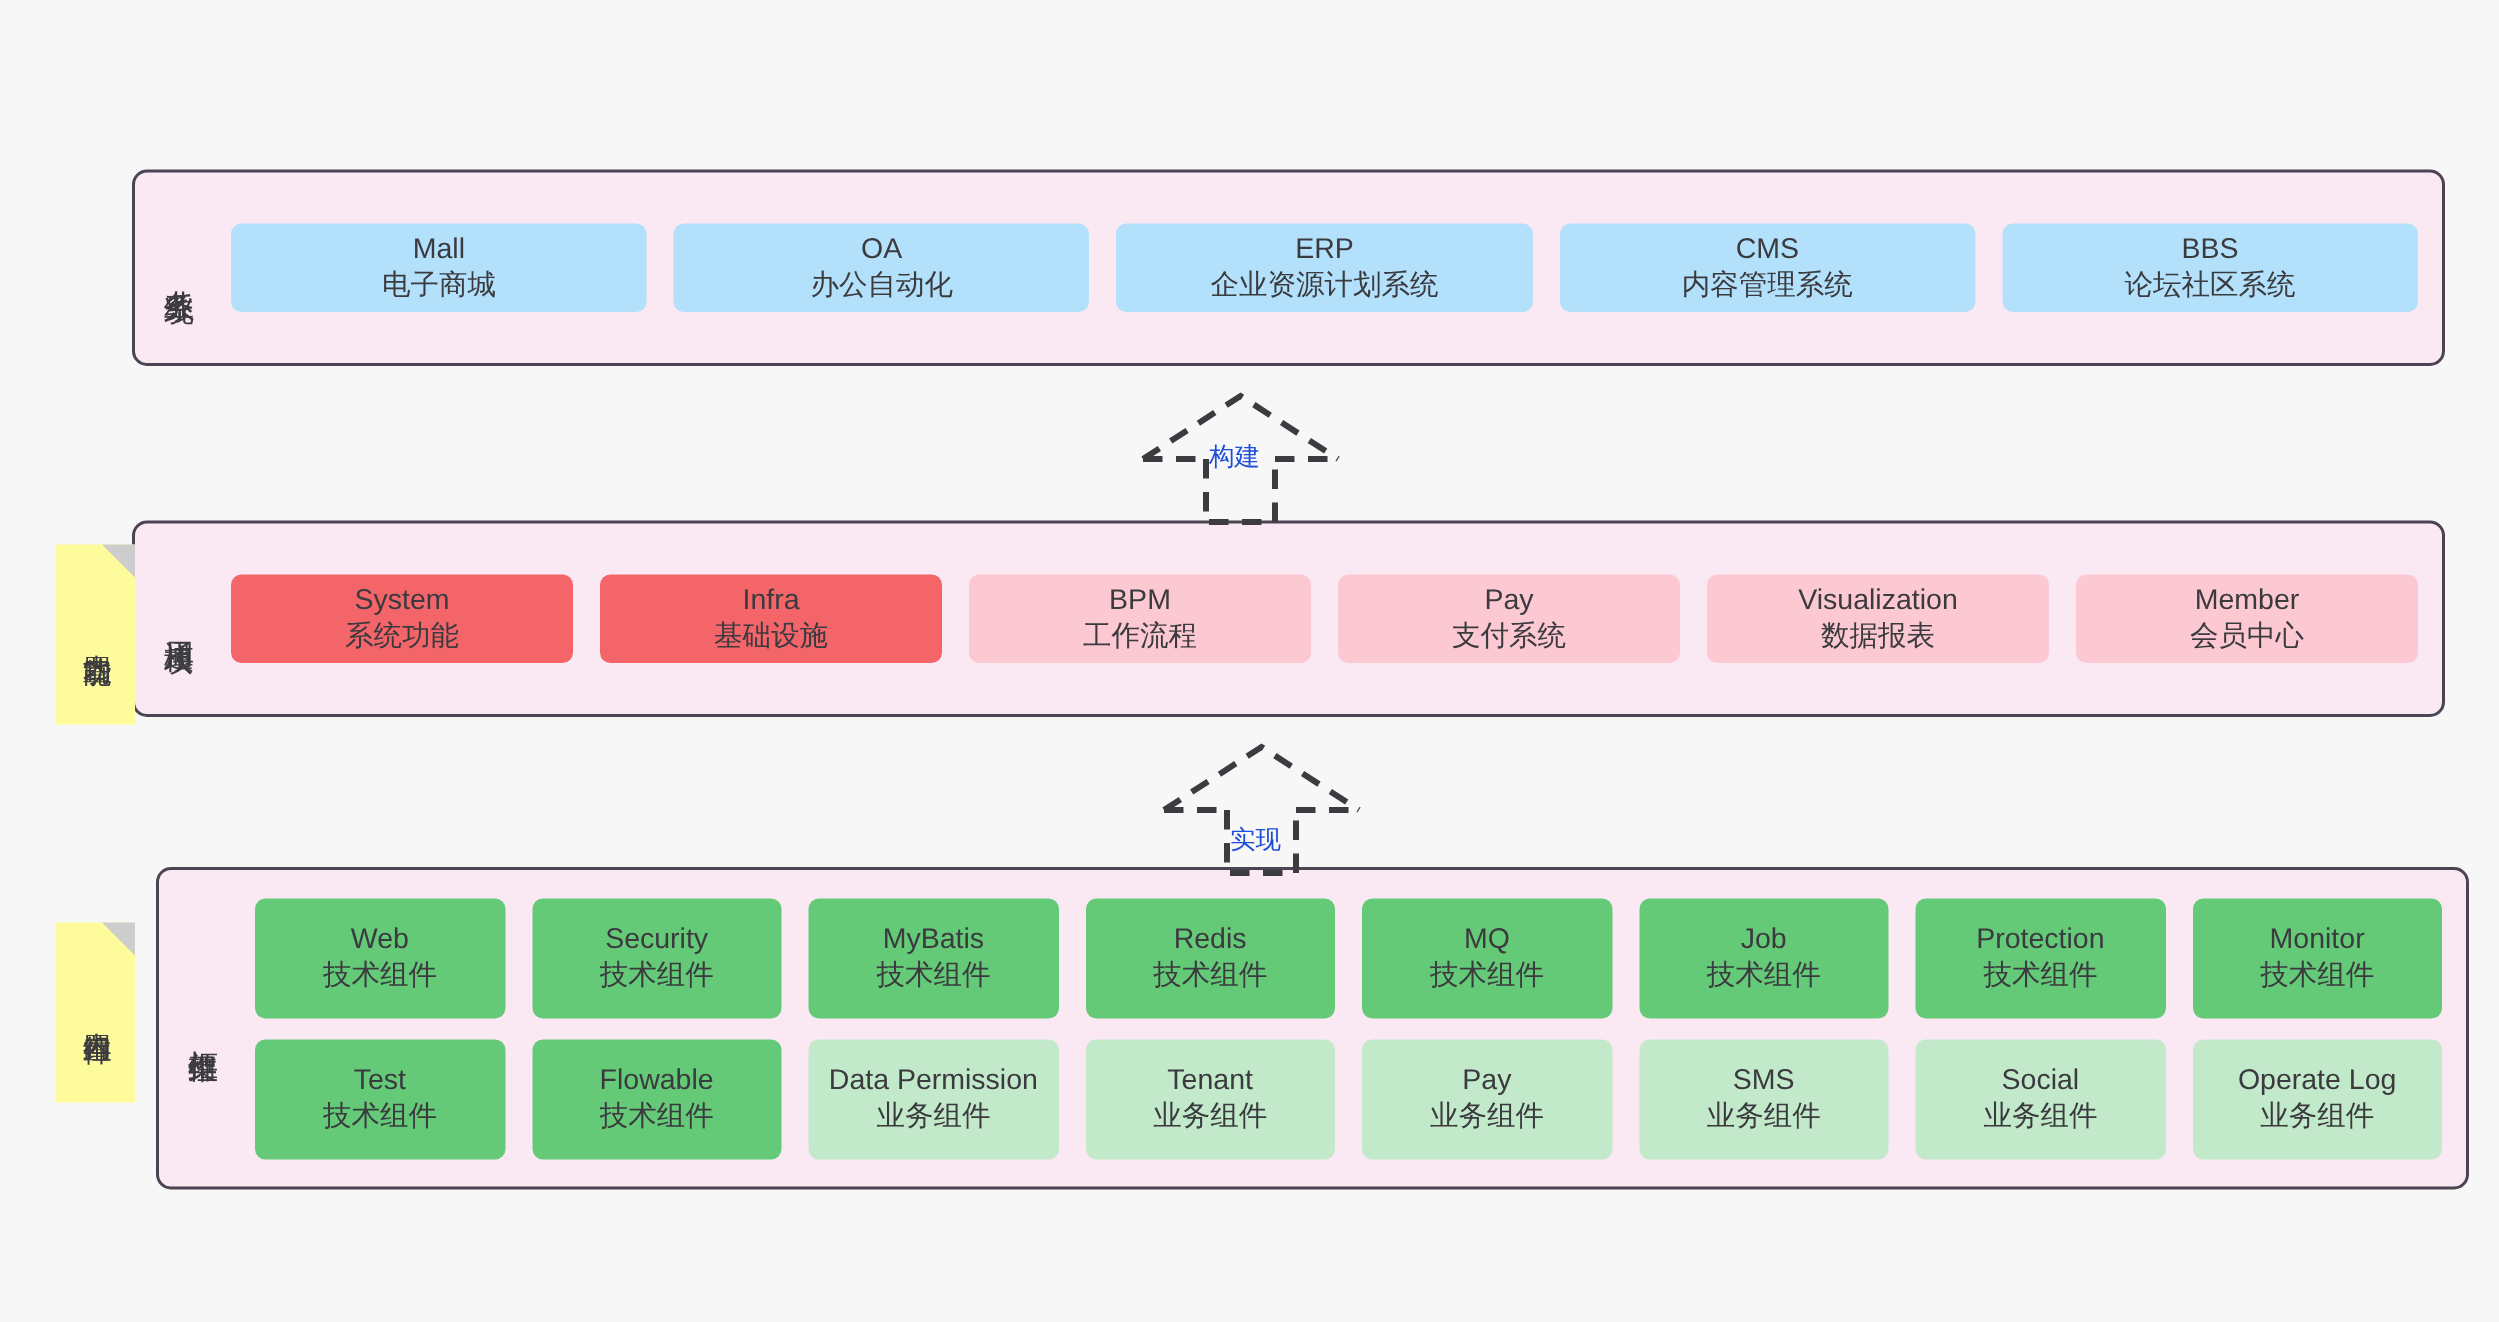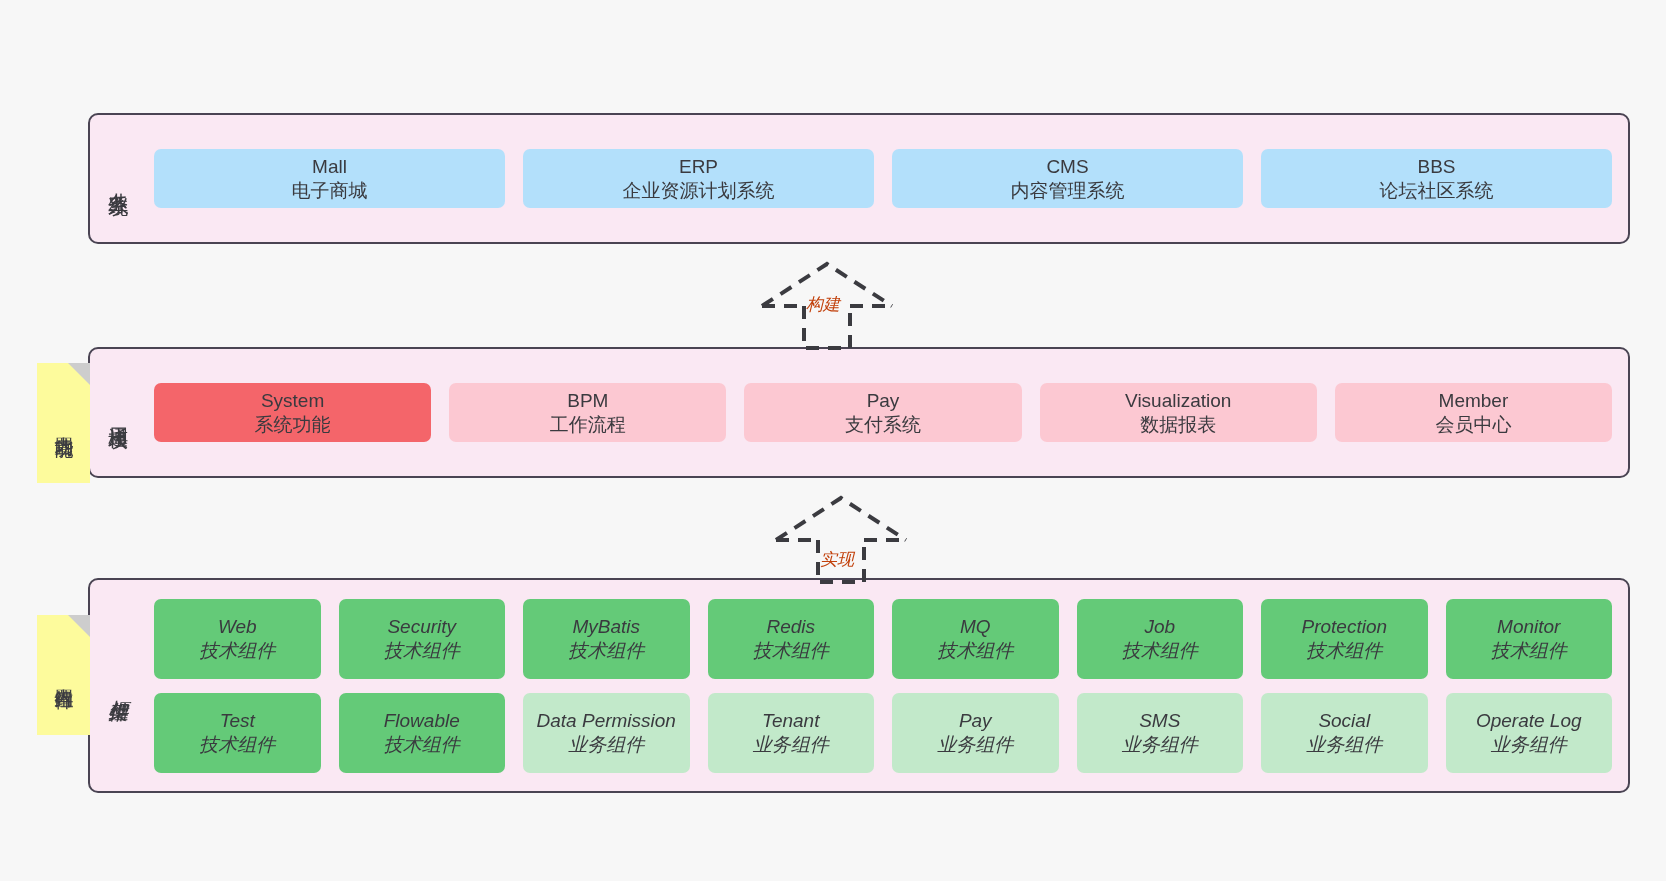--- a/index.html
+++ b/index.html
@@ -117,38 +117,41 @@
   }
 
   
   .connector {
     position: absolute;
     z-index: 4;
   }
   .connector .conn-label {
     position: absolute;
     font-size: 17px;
-    color: #c2410c;
+    color: #1d4ed8;
     background: transparent;
     white-space: nowrap;
-    font-style: italic;
   }
 </style>
 </head>
 <body>
 
 <div id="canvas">
 
   <div class="layer" id="layer-business" style="left:88px; top:113px; width:1542px; height:131px;">
     <div class="layer-title">业务系统</div>
     <div class="layer-body">
       <div class="row">
         <div class="node blue">
           <span class="n-name">Mall</span>
           <span class="n-desc">电子商城</span>
+        </div>
+        <div class="node blue">
+          <span class="n-name">OA</span>
+          <span class="n-desc">办公自动化</span>
         </div>
         <div class="node blue">
           <span class="n-name">ERP</span>
           <span class="n-desc">企业资源计划系统</span>
         </div>
         <div class="node blue">
           <span class="n-name">CMS</span>
           <span class="n-desc">内容管理系统</span>
         </div>
         <div class="node blue">
@@ -176,20 +179,24 @@
   </div>
 
   <div class="layer" id="layer-module" style="left:88px; top:347px; width:1542px; height:131px;">
     <div class="layer-title">通用模块</div>
     <div class="layer-body">
       <div class="row">
         <div class="node red">
           <span class="n-name">System</span>
           <span class="n-desc">系统功能</span>
         </div>
+        <div class="node red">
+          <span class="n-name">Infra</span>
+          <span class="n-desc">基础设施</span>
+        </div>
         <div class="node pink">
           <span class="n-name">BPM</span>
           <span class="n-desc">工作流程</span>
         </div>
         <div class="node pink">
           <span class="n-name">Pay</span>
           <span class="n-desc">支付系统</span>
         </div>
         <div class="node pink">
           <span class="n-name">Visualization</span>
@@ -210,21 +217,21 @@
       <path d="M 4 48 L 46 48 M 92 48 L 134 48" fill="none" stroke="#3b3b40" stroke-width="4" stroke-dasharray="13,9" stroke-linecap="butt"></path>
     </svg>
     <span class="conn-label" style="left:48px; top:35px;margin-top:21px;">实现</span>
   </div>
 
   <div class="sticky" id="sticky-framework" style="left:37px; top:615px; width:53px; height:120px;">
     <span class="fold"></span>
     <span>内置组件</span>
   </div>
 
-  <div class="layer" id="layer-framework" style="left:88px; top:578px; width:1542px; height:215px;font-style:italic;">
+  <div class="layer" id="layer-framework" style="left:104px; top:578px; width:1542px; height:215px;">
     <div class="layer-title">框架组件</div>
     <div class="layer-body">
       <div class="row" style="height:80px;">
         <div class="node green">
           <span class="n-name">Web</span>
           <span class="n-desc">技术组件</span>
         </div>
         <div class="node green">
           <span class="n-name">Security</span>
           <span class="n-desc">技术组件</span>

